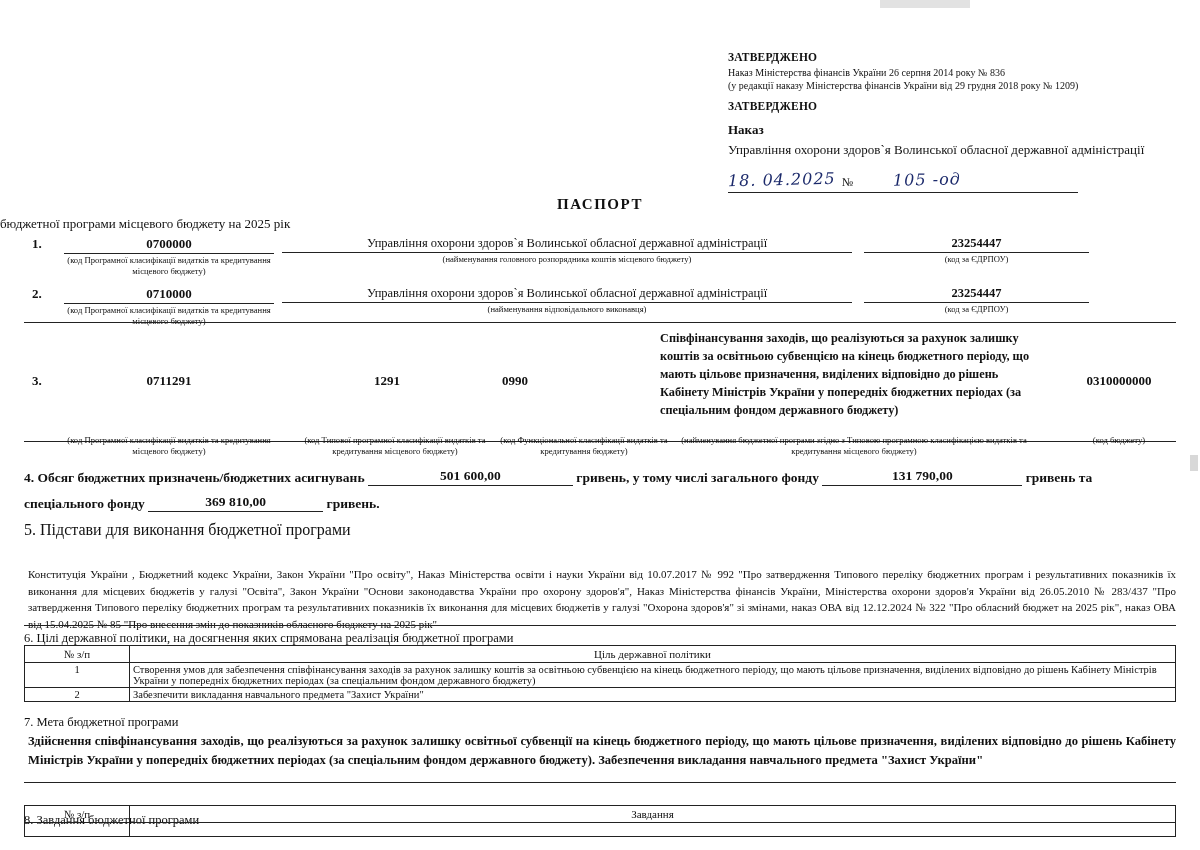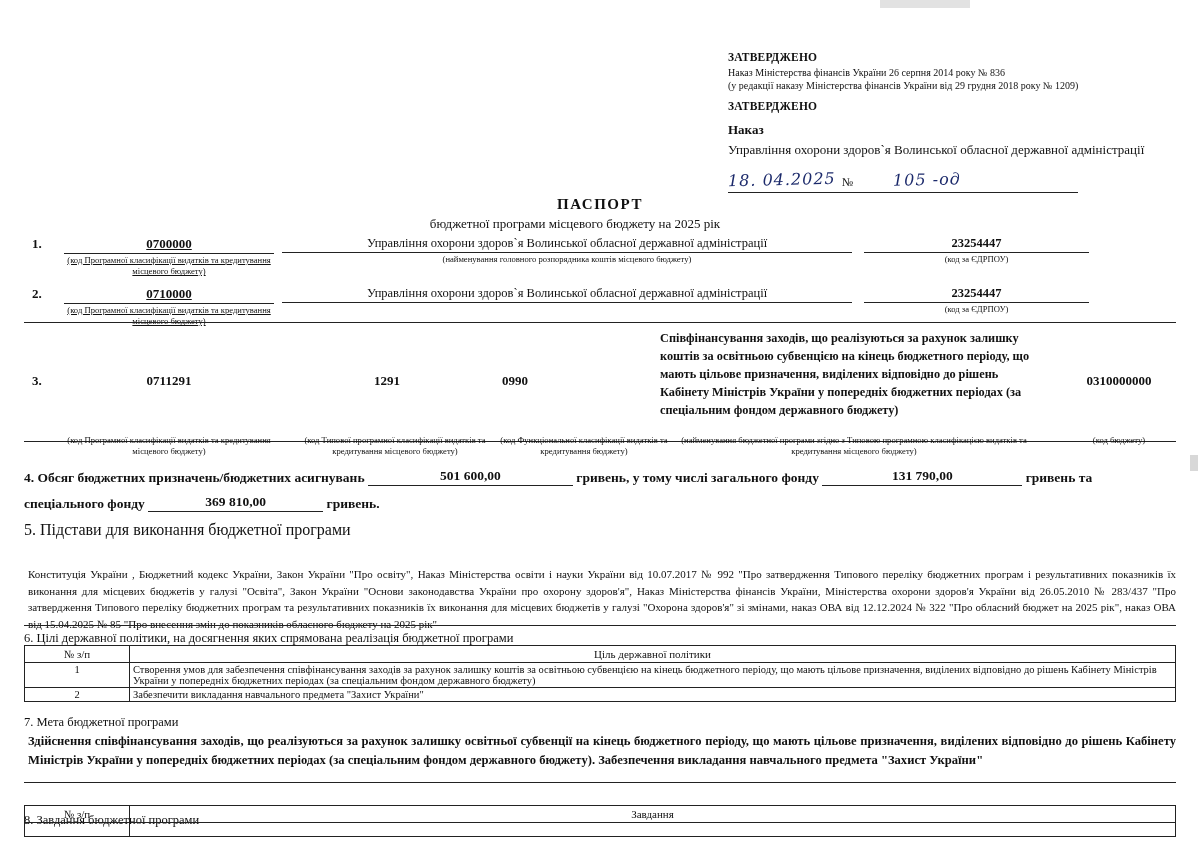--- a/index.html
+++ b/index.html
@@ -100,21 +100,20 @@
     text-align: center;
     font-weight: bold;
     font-size: 15px;
     letter-spacing: 1.5px;
   }
   .doc-sub {
     position: absolute;
     top: 216px;
     left: 0;
     width: 1150px;
-    text-align: center;
     font-size: 13px;
   }
 
   
   .idrow {
     position: absolute;
     left: 24px;
     width: 1152px;
   }
   .idrow .no {
@@ -123,21 +122,20 @@
     top: 0;
     font-size: 13px;
     font-weight: bold;
   }
   .cellcode {
     position: absolute;
     left: 40px;
     top: 0;
     width: 210px;
     text-align: center;
-    text-decoration: underline;
   }
   .cellcode .val {
     font-size: 13px;
     font-weight: bold;
     border-bottom: 1px solid #222;
     padding-bottom: 1px;
     display: block;
   }
   .cap {
     font-size: 8.6px;
@@ -358,20 +356,21 @@
   </div>
 
   <div class="idrow" style="top:286px;">
     <span class="no">2.</span>
     <span class="cellcode">
       <span class="val">0710000</span>
       <span class="cap">(код Програмної класифікації видатків та кредитування місцевого бюджету)</span>
     </span>
     <span class="cellname">
       <span class="val">Управління охорони здоров`я Волинської обласної державної адміністрації</span>
+      <span class="cap">(найменування відповідального виконавця)</span>
     </span>
     <span class="celledr">
       <span class="val">23254447</span>
       <span class="cap">(код за ЄДРПОУ)</span>
     </span>
   </div>
 
   <div class="progtable">
     <span class="no3">3.</span>
     <span class="pt-c1">0711291</span>

